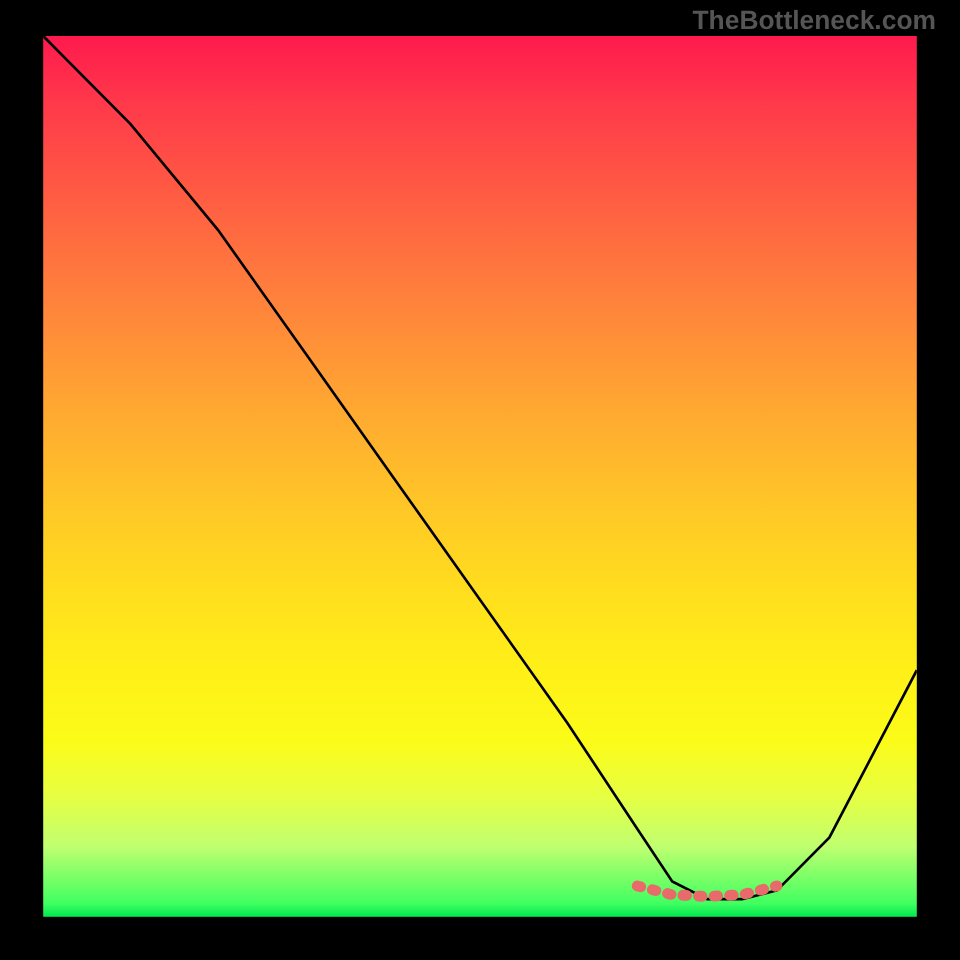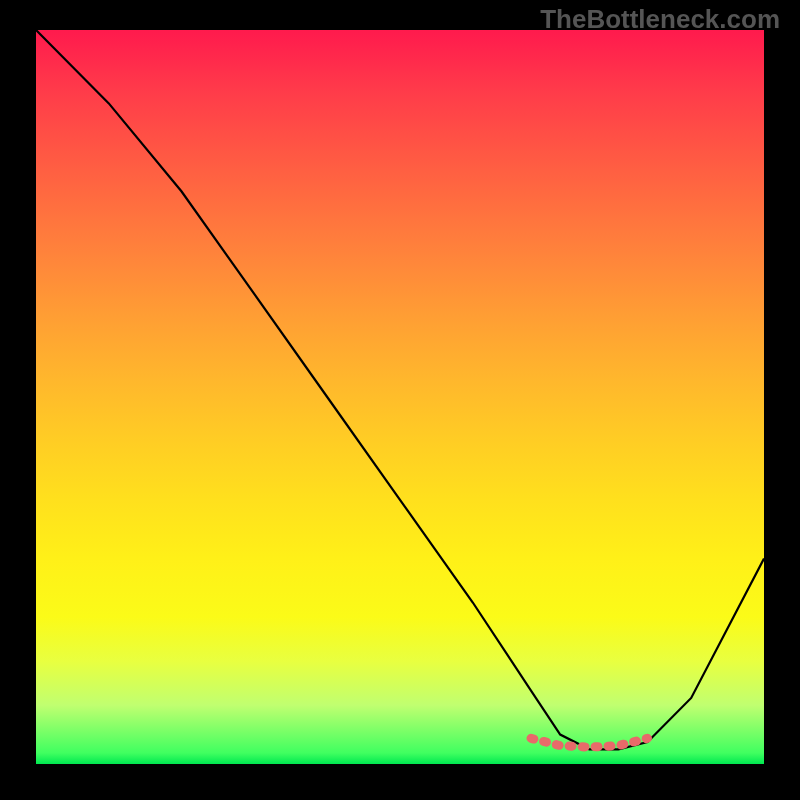--- a/index.html
+++ b/index.html
@@ -9,21 +9,21 @@
     height: 800px;
     background: #000;
     font-family: Arial, sans-serif;
     position: relative;
   }
   .watermark {
     position: absolute;
     top: 4px;
     right: 20px;
     color: #555;
-    font-size: 26px;
+    font-size: 22px;
     font-weight: bold;
     z-index: 10;
   }
   .plot-area {
     position: absolute;
     left: 36px;
     top: 30px;
     width: 728px;
     height: 734px;
     background: linear-gradient(to bottom,

